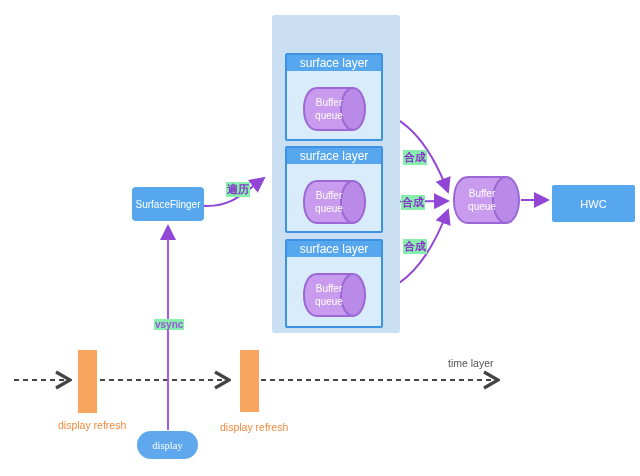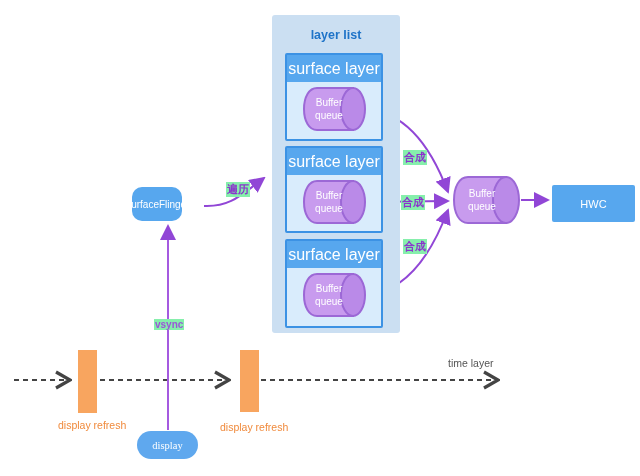--- a/index.html
+++ b/index.html
@@ -13,35 +13,35 @@
   .layer-list { position: absolute; left: 272px; top: 15px; width: 128px; height: 318px;
                 background: #cbdff2; border-radius: 3px; }
   .layer-list-title { position: absolute; left: 0; top: 13px; width: 100%; text-align: center;
                       color: #1f74c8; font-size: 12.5px; font-weight: bold; }
 
   .surface-box { position: absolute; left: 13px; width: 98px; border: 2px solid #3c92e4;
                  background: #d9ecfc; border-radius: 2px; }
   .surface-box.b1 { top: 38px;  height: 88px; }
   .surface-box.b2 { top: 131px; height: 87px; }
   .surface-box.b3 { top: 224px; height: 89px; }
-  .surface-header { height: 27px; background: #57a7ee; color: #fff; font-size: 16px;
+  .surface-header { height: 16px; background: #57a7ee; color: #fff; font-size: 12px;
                     display: flex; align-items: center; justify-content: center; }
 
   
   .cyl { position: absolute; }
   .cyl-small { left: 15px; top: 31px; width: 64px; height: 46px; }
   .cyl-text { position: absolute; left: 8px; top: 50%; transform: translateY(-50%); width: 38px;
               color: #fff; font-size: 10px; line-height: 1.25; text-align: center; }
   .cyl-central { position: absolute; left: 452px; top: 175px; width: 68px; height: 50px; }
   .cyl-central .cyl-text { left: 10px; width: 40px; }
 
   
   .node { position: absolute; background: #57a7ee; color: #fff;
           display: flex; align-items: center; justify-content: center; }
-  .node-sf  { left: 132px; top: 187px; width: 50px; height: 34px; font-size: 10px; border-radius: 10px; }
+  .node-sf  { left: 132px; top: 187px; width: 72px; height: 34px; font-size: 10px; border-radius: 4px; }
   .node-hwc { left: 552px; top: 185px; width: 83px; height: 37px; font-size: 11px; border-radius: 2px; }
   .node-display { left: 137px; top: 431px; width: 61px; height: 28px; font-size: 10.5px;
                   border-radius: 14px; background: #5fa8ee; font-family: Liberation Serif, serif; }
 
   
   .edge-label { position: absolute; color: #8a35cc; font-size: 11px; background: #86efac; padding: 0 1px; font-weight: bold; }
   .lbl-traverse { left: 226px; top: 182px; }
   .lbl-compose1 { left: 403px; top: 150px; }
   .lbl-compose2 { left: 401px; top: 195px; }
   .lbl-compose3 { left: 403px; top: 239px; }
@@ -81,21 +81,20 @@
       <path d="M 204 206 C 230 207, 240 196, 264 178" marker-end="url(#arrowP)"></path>
       <path d="M 366 109 C 404 112, 430 144, 448 192" marker-end="url(#arrowP)"></path>
       <path d="M 366 202 L 448 201" marker-end="url(#arrowP)"></path>
       <path d="M 366 295 C 404 292, 430 258, 448 210" marker-end="url(#arrowP)"></path>
       <path d="M 521 200 H 548" marker-end="url(#arrowP)"></path>
       <path d="M 168 430 L 168 226" stroke="#a55ae0" marker-end="url(#arrowP)"></path>
     </g>
   </svg>
 
   <div class="layer-list">
-    <div class="layer-list-title">layer list</div>
 
     <div class="surface-box b1">
       <div class="surface-header">surface layer</div>
       <div class="cyl cyl-small">
         <svg width="64" height="46" viewBox="0 0 64 46">
           <path d="M51,2 H15 C7,2 2,11 2,23 C2,35 7,44 15,44 H51 Z" fill="#c89bee" stroke="#9c68d6" stroke-width="2"></path>
           <ellipse cx="51" cy="23" rx="12" ry="21" fill="#ba8ae8" stroke="#9c68d6" stroke-width="2"></ellipse>
         </svg>
         <div class="cyl-text">Buffer queue</div>
       </div>

